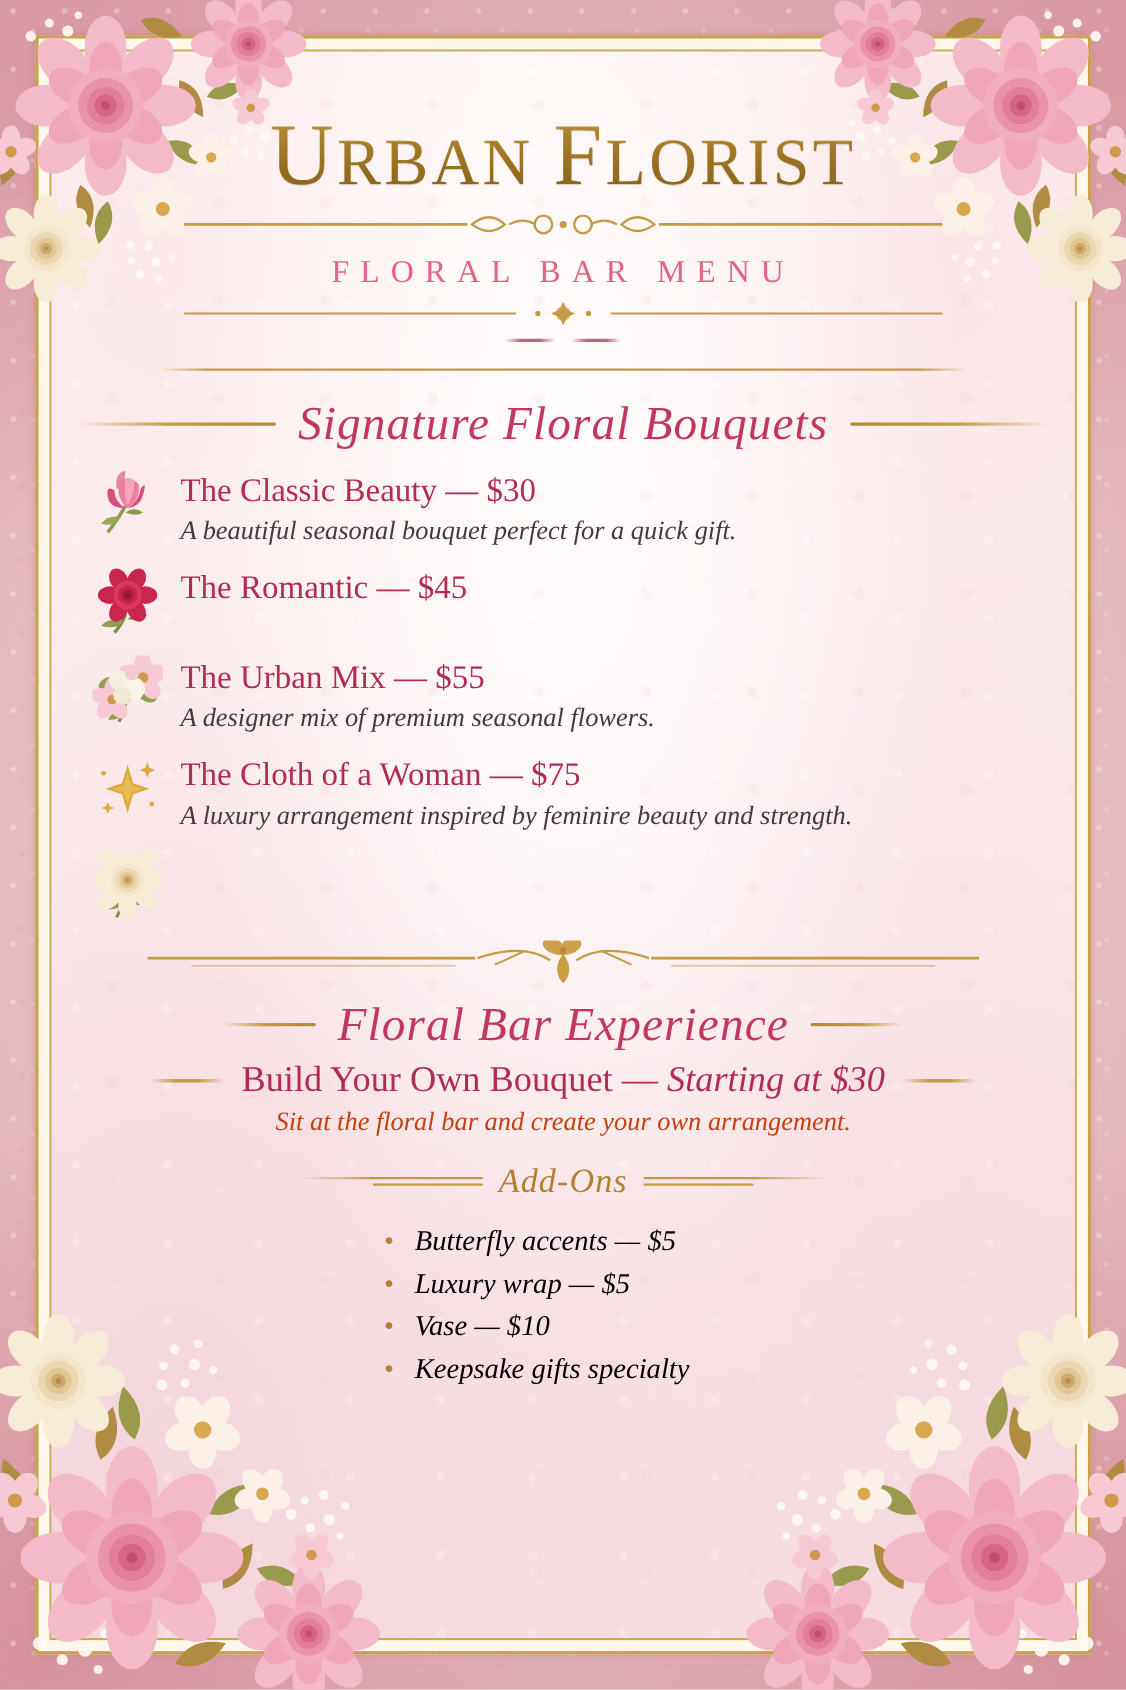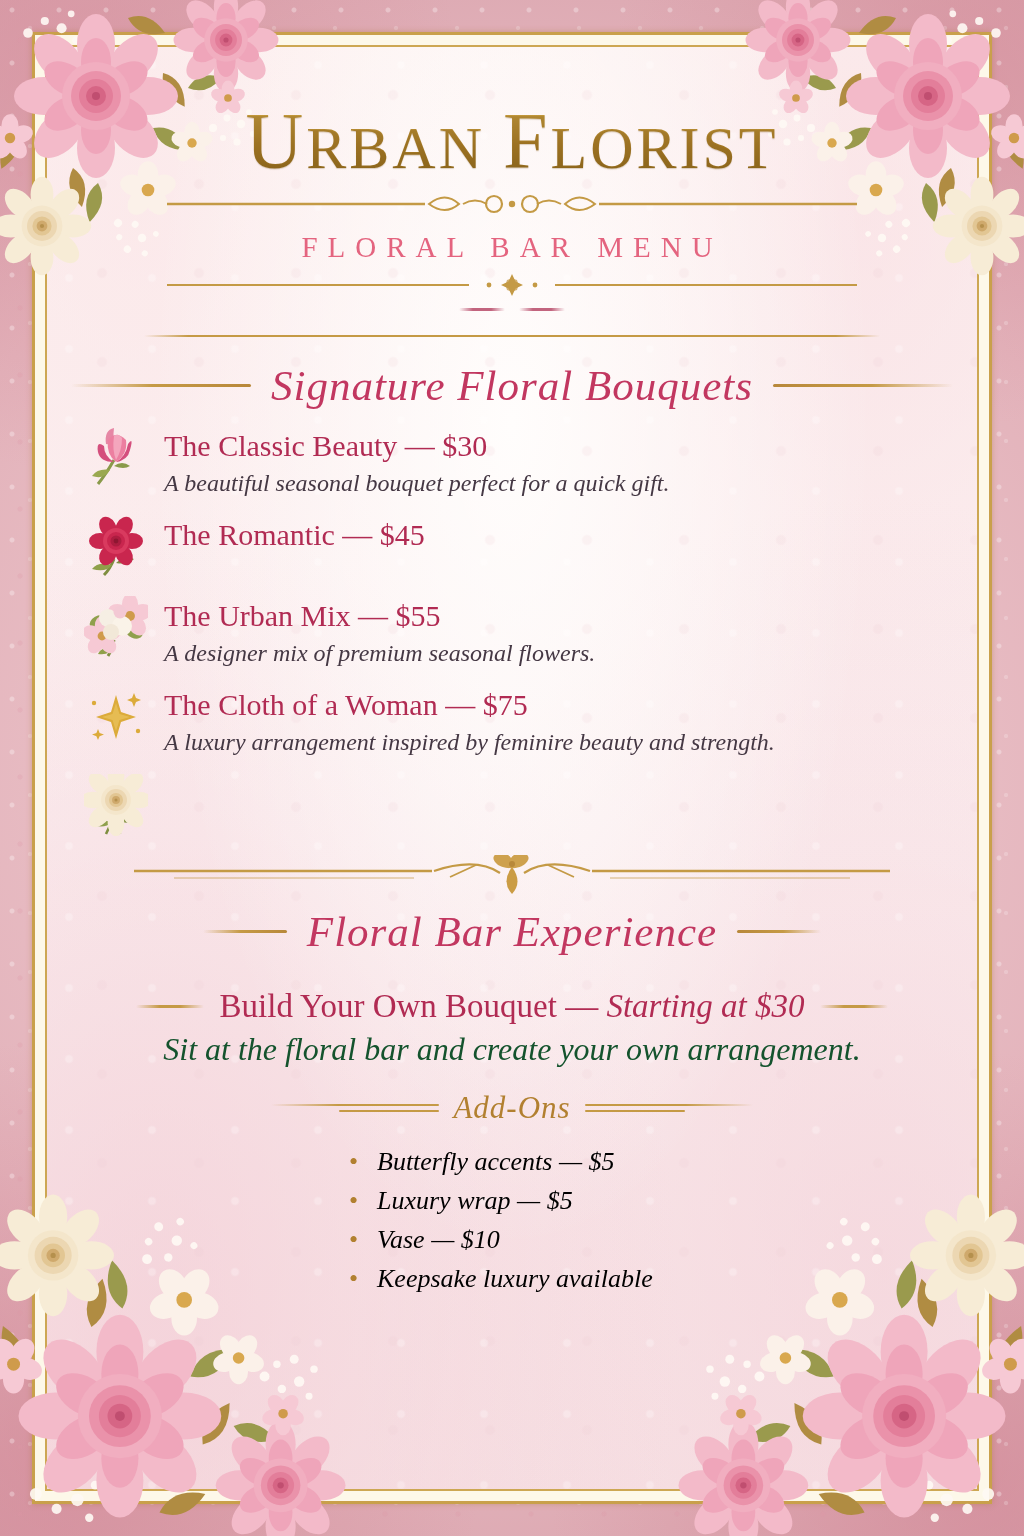--- a/index.html
+++ b/index.html
@@ -76,25 +76,25 @@
   .exp-row{margin-top:10px;}
   .exp-row .side-line{width:84px;}
 
   .items{margin-top:16px;width:856px;}
   .item{display:flex;align-items:flex-start;gap:16px;margin-bottom:17px;}
   .item-icon{width:64px;height:64px;flex:0 0 64px;}
   .item-text{padding-top:2px;}
   .item-title{font-size:30px;color:#b12b53;line-height:1.2;}
   .item-desc{font-size:24px;font-style:italic;color:#453844;line-height:1.25;margin-top:4px;}
 
-  .feature-row{margin-top:32px;display:flex;align-items:center;gap:16px;}
+  .feature-row{margin-top:8px;display:flex;align-items:center;gap:16px;}
   .feat-dash{width:68px;height:3px;border-radius:2px;background:linear-gradient(90deg,transparent,#c59a45 35%,#c59a45 65%,transparent);}
   .feature-text{font-size:33px;color:#b12b53;white-space:nowrap;}
   .feature-note{font-style:italic;}
-  .feature-desc{margin-top:6px;font-size:32px;font-style:italic;color:#14532d;}
+  .feature-desc{margin-top:6px;font-size:24px;font-style:italic;color:#c2410c;}
 
   .addons-row{margin-top:22px;display:flex;align-items:center;gap:14px;}
   .addons-title{font-size:31px;font-style:italic;color:#b28030;letter-spacing:1px;}
   .dbl{width:168px;height:9px;position:relative;}
   .dbl:before,.dbl:after{content:"";position:absolute;left:0;right:0;height:2px;background:#c59a45;border-radius:2px;}
   .dbl:before{top:0;}
   .dbl:after{top:6px;}
   .dbl.l:before{background:linear-gradient(90deg,transparent,#c59a45 40%);}
   .dbl.l:after{left:40%;}
   .dbl.r:before{background:linear-gradient(270deg,transparent,#c59a45 40%);}
@@ -390,16 +390,16 @@
   <div class="addons-row">
     <span class="dbl l"></span>
     <span class="addons-title">Add-Ons</span>
     <span class="dbl r"></span>
   </div>
 
   <ul class="addon-list">
     <li>Butterfly accents — $5</li>
     <li>Luxury wrap — $5</li>
     <li>Vase — $10</li>
-    <li>Keepsake luxury available</li>
+    <li>Keepsake gifts specialty</li>
   </ul>
 
 </div>
 
 </body></html>

